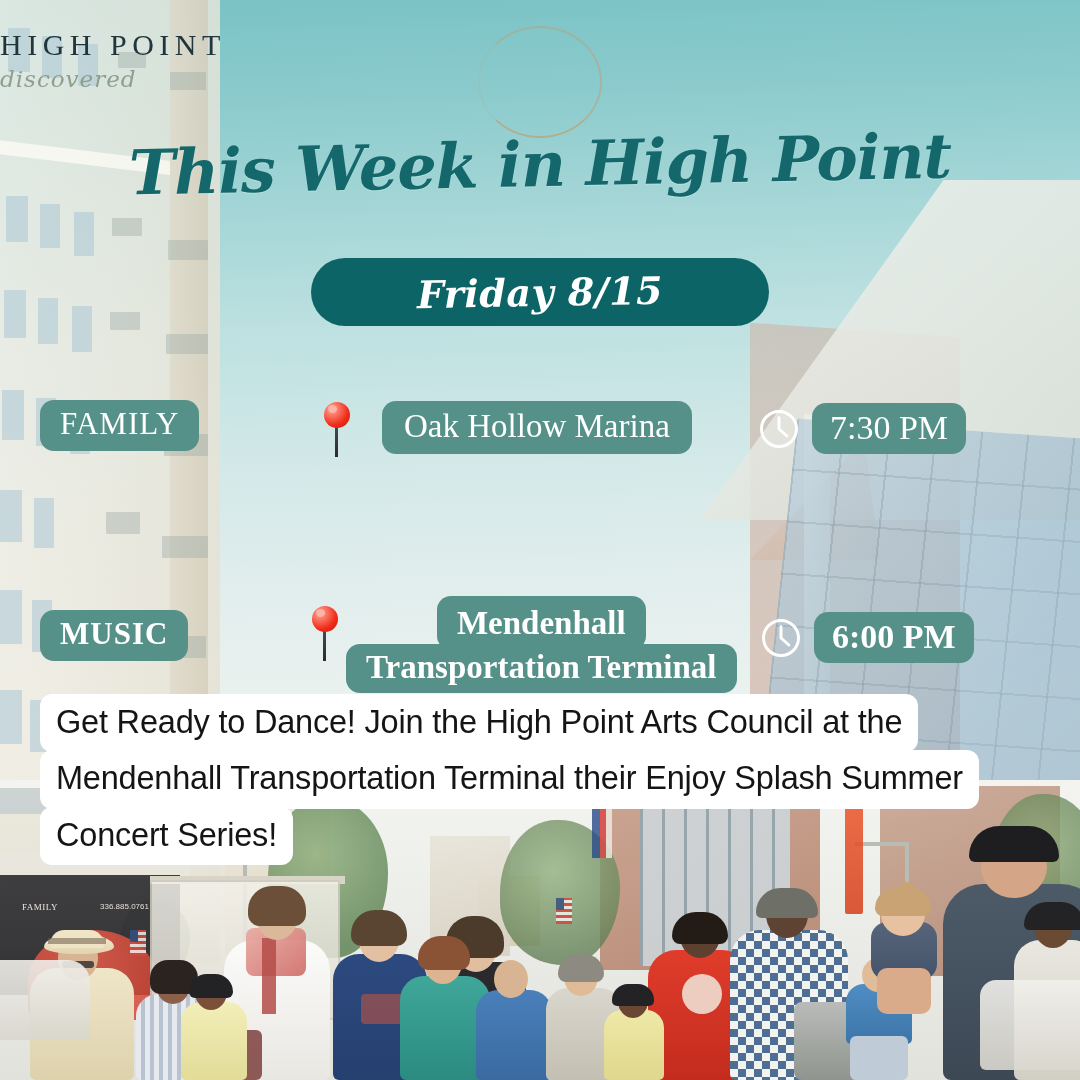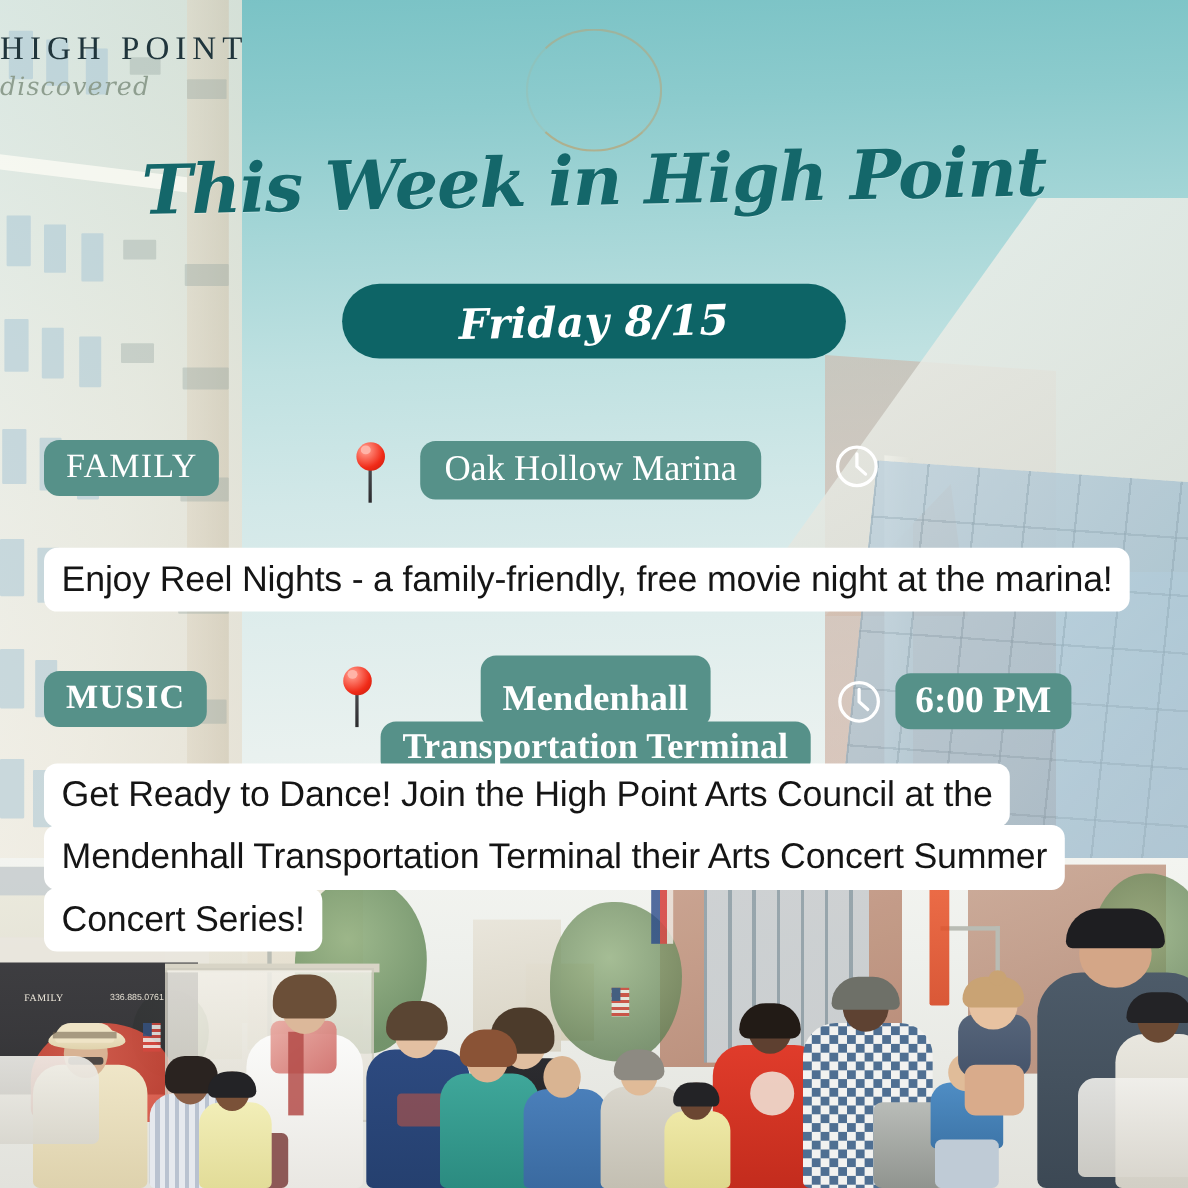--- a/index.html
+++ b/index.html
@@ -308,21 +308,21 @@
     font-size:33px; color:#fff; line-height:1.12;
     white-space:nowrap;
   }
   .loc-wrap { position:absolute; display:flex; flex-direction:column; align-items:center; }
   .loc-line {
     background:#569189;
     font-family:"Liberation Serif", serif;
     font-size:33px; color:#fff; line-height:1.2;
     padding:4px 20px 6px; white-space:nowrap;
   }
-  .loc-line:first-child { border-radius:14px 14px 14px 14px; padding-top:20px; }
+  .loc-line:first-child { border-radius:14px 14px 14px 14px; padding-top:8px; }
   .loc-line:last-child  { border-radius:14px; margin-top:-6px; }
 
   .time-wrap { position:absolute; display:flex; align-items:center; gap:12px; }
   .clock-icon { width:42px; height:42px; flex:0 0 auto; }
   .time-badge {
     background:#569189; border-radius:14px;
     padding:6px 18px 8px;
     font-family:"Liberation Serif", serif;
     font-size:34px; color:#fff; line-height:1.1; white-space:nowrap;
   }
@@ -622,27 +622,25 @@
           <div class="pin-dot"></div>
         </div>
 
         <div class="loc-badge" style="left:382px; top:1px;">Oak Hollow Marina</div>
 
         <div class="time-wrap" style="left:758px; top:3px;">
           <svg class="clock-icon" viewBox="0 0 48 48">
             <circle cx="24" cy="24" r="20" fill="none" stroke="#ffffff" stroke-width="3.4"></circle>
             <path d="M24 11 V24 L33 32" fill="none" stroke="#ffffff" stroke-width="3.4" stroke-linecap="round" stroke-linejoin="round"></path>
           </svg>
+          <div class="time-badge">7:30 PM</div>
         </div>
       </div>
     </div>
 
-    <div class="desc d1">
-      <div class="desc-line">Enjoy Reel Nights - a family-friendly, free movie night at the marina!</div>
-    </div>
 
     <div class="event ev2">
       <div class="ev-head">
         <div class="cat-badge" style="top:14px;">MUSIC</div>
 
         <div class="pin" style="left:308px; top:10px;">
           <div class="pin-stem"></div>
           <div class="pin-head"></div>
           <div class="pin-dot"></div>
         </div>
@@ -657,18 +655,18 @@
             <circle cx="24" cy="24" r="20" fill="none" stroke="#ffffff" stroke-width="3.4"></circle>
             <path d="M24 11 V24 L33 32" fill="none" stroke="#ffffff" stroke-width="3.4" stroke-linecap="round" stroke-linejoin="round"></path>
           </svg>
           <div class="time-badge">6:00 PM</div>
         </div>
       </div>
     </div>
 
     <div class="desc d2">
       <div class="desc-line">Get Ready to Dance! Join the High Point Arts Council at the</div>
-      <div class="desc-line">Mendenhall Transportation Terminal their Arts Concert Summer</div>
+      <div class="desc-line">Mendenhall Transportation Terminal their Enjoy Splash Summer</div>
       <div class="desc-line">Concert Series!</div>
     </div>
 
   </div>
 </div>
 
 </body></html>

